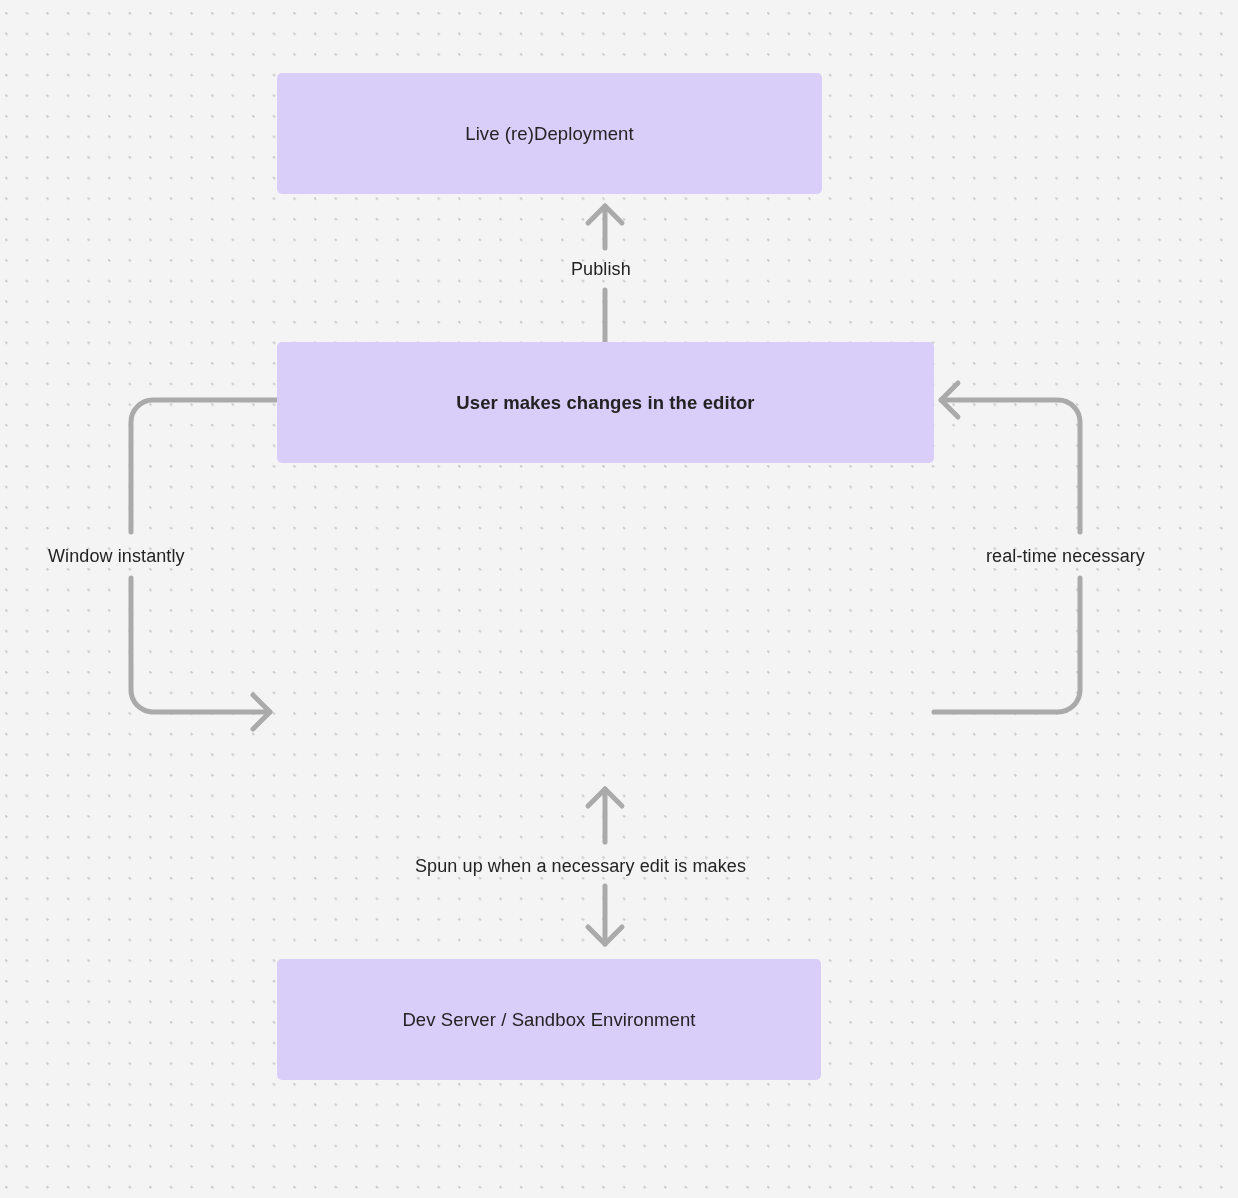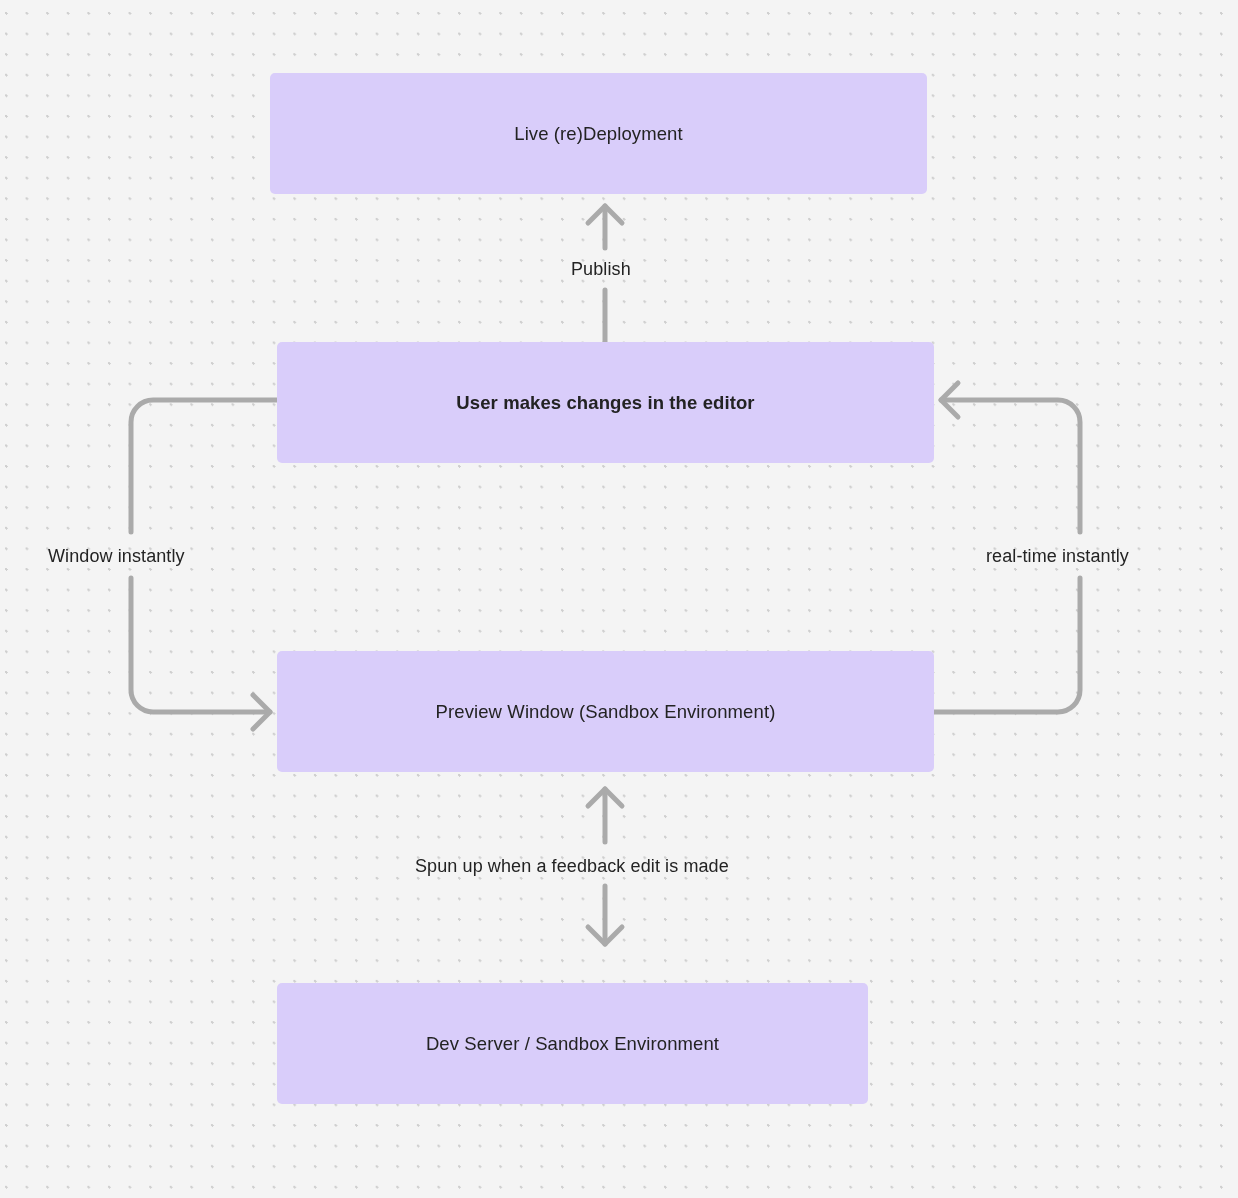--- a/index.html
+++ b/index.html
@@ -38,24 +38,24 @@
     border-radius: 5px;
     display: flex;
     align-items: center;
     justify-content: center;
     color: #232323;
     font-size: 18.5px;
     letter-spacing: 0.1px;
     line-height: 1.25;
     text-align: center;
   }
-  #node-live      { left: 270px; top: 73px;  width: 657px; height: 121px; }
+  #node-live      { left: 277px; top: 73px;  width: 545px; height: 121px; }
   #node-user      { left: 277px; top: 342px; width: 657px; height: 121px; font-weight: bold; }
   #node-preview   { left: 277px; top: 651px; width: 657px; height: 121px; }
-  #node-devserver { left: 277px; top: 959px; width: 591px; height: 121px; margin-top: 24px; }
+  #node-devserver { left: 277px; top: 959px; width: 544px; height: 121px; }
 
   .edge-label {
     position: absolute;
     color: #232323;
     font-size: 18px;
     letter-spacing: 0.1px;
     white-space: nowrap;
     background: transparent;
   }
   #label-publish      { left: 571px; top: 259px; }
@@ -100,29 +100,26 @@
   </svg>
 
   <div class="node" id="node-live">
     <span>Live (re)Deployment</span>
   </div>
 
   <div class="node" id="node-user">
     <span>User makes changes in the editor</span>
   </div>
 
-  <div class="node" id="node-preview">
-    <span>Preview Window (Sandbox Environment)</span>
-  </div>
 
   <div class="node" id="node-devserver">
     <span>Dev Server / Sandbox Environment</span>
   </div>
 
   <div class="edge-label" id="label-publish">Publish</div>
 
   <div class="edge-label" id="label-updates">Window instantly</div>
 
-  <div class="edge-label" id="label-feedback">real-time instantly</div>
+  <div class="edge-label" id="label-feedback">real-time necessary</div>
 
-  <div class="edge-label" id="label-spun">Spun up when a feedback edit is made</div>
+  <div class="edge-label" id="label-spun">Spun up when a necessary edit is makes</div>
 
 </div>
 
 </body></html>

